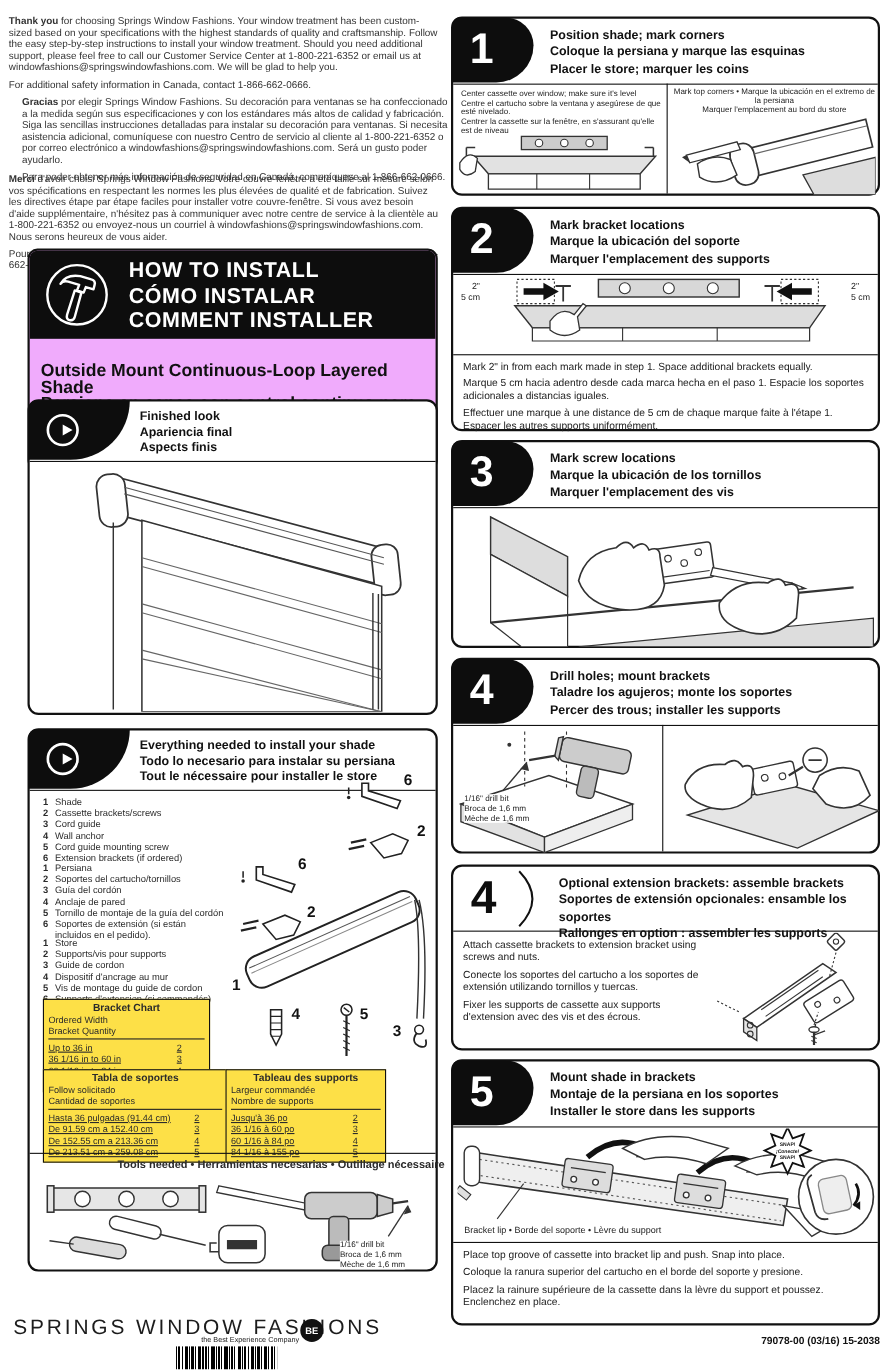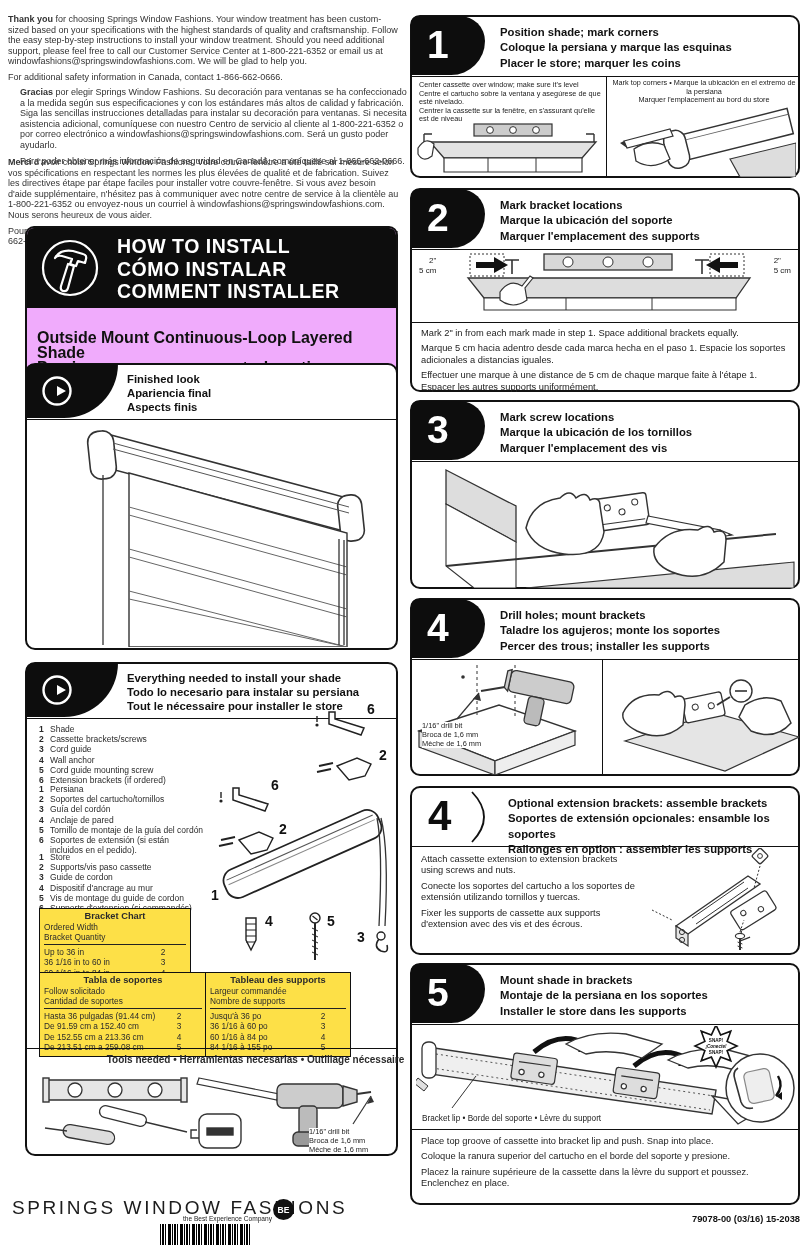--- a/index.html
+++ b/index.html
@@ -21,21 +21,21 @@
   .tab { position:absolute; left:-1px; top:-1px; width:92px; height:54px; background:#0d0d0d; border-radius:9px 0 68px 0; }
   .tab-titles { position:absolute; left:100px; top:7px; font-weight:bold; font-size:11.3px; line-height:14px; color:#111; }
   
   .plist { font-size:8.5px; line-height:10.2px; width:165px; }
   .plist .row { display:flex; }
   .plist .n { font-weight:bold; width:11px; flex:0 0 11px; }
   
   .pt { border:1.6px solid #111; background:#fde047; font-size:8.3px; line-height:10.5px; padding:2px 4px 3px; }
   .pt-title { text-align:center; font-weight:bold; font-size:9.3px; }
   .pt-cols { display:flex; justify-content:space-between; border-bottom:1.4px solid #222; padding-bottom:1px; margin-bottom:2px;flex-direction:column; }
-  .pt-row { display:flex; }
+  .pt-row { display:flex;text-decoration:underline; }
   .pt-row .lbl { flex:1; }
   .pt-row .qty { width:46px; text-align:center; }
   .tools-head { font-weight:bold; font-size:10px; text-align:center; width:100%;margin-left:44px; }
   .lilabel { font-size:7.4px; line-height:8.8px; color:#222; background:#fff; }
   
   .step { left:410px; width:390px; border:2px solid #111; border-radius:10px; background:#fff; }
   .step-tab { position:absolute; left:-1px; top:-1px; width:74px; height:59px; background:#0d0d0d; border-radius:9px 34px 46px 0; }
   .step-num { position:absolute; left:15px; top:6px; color:#fff; font-weight:bold; font-size:39px; }
   .step-titles { position:absolute; left:88px; top:8px; font-weight:bold; font-size:11.3px; line-height:15.3px; color:#111; }
   .hdiv { position:absolute; left:0; right:0; border-top:1.8px solid #111; }
@@ -208,21 +208,21 @@
           <span>Soportes de extensión (si están incluidos en el pedido).</span>
         </div>
     </div>
     <div class="abs plist" style="left:12px; top:188px;">
       <div class="row">
           <span class="n">1</span>
           <span>Store</span>
         </div>
       <div class="row">
           <span class="n">2</span>
-          <span>Supports/vis paso cassette</span>
+          <span>Supports/vis pour supports</span>
         </div>
       <div class="row">
           <span class="n">3</span>
           <span>Guide de cordon</span>
         </div>
       <div class="row">
           <span class="n">4</span>
           <span>Dispositif d'ancrage au mur</span>
         </div>
       <div class="row">
@@ -622,21 +622,21 @@
           <path d="M2,2 q24,25 0,50" fill="none" stroke="#111" stroke-width="1.8"></path>
         </svg>
     </span>
     <div class="step-titles" style="left:96px;">
       <div>Optional extension brackets: assemble brackets</div>
       <div>Soportes de extensión opcionales: ensamble los soportes</div>
       <div>Rallonges en option : assembler les supports</div>
     </div>
     <div class="hdiv" style="top:58px;"></div>
     <div class="abs stext" style="left:9px; top:66px; width:218px;">
-      <p>Attach cassette extension to extension brackets using screws and nuts.</p>
+      <p>Attach cassette brackets to extension bracket using screws and nuts.</p>
       <p>Conecte los soportes del cartucho a los soportes de extensión utilizando tornillos y tuercas.</p>
       <p>Fixer les supports de cassette aux supports d'extension avec des vis et des écrous.</p>
     </div>
     <div class="abs" style="left:236px; top:60px;">
       <svg width="150" height="106" viewBox="0 0 150 106">
         <polygon points="28,78 100,28 112,36 40,86" fill="#fff" stroke="#333" stroke-width="1.4"></polygon>
         <polygon points="28,78 40,86 40,98 28,90" fill="#e5e5e5" stroke="#333" stroke-width="1.2"></polygon>
         <line x1="44" y1="70" x2="96" y2="34" stroke="#333"></line>
         <line x1="48" y1="76" x2="100" y2="40" stroke="#333"></line>
         <circle cx="34" cy="84" r="2.6" fill="none" stroke="#333"></circle>

